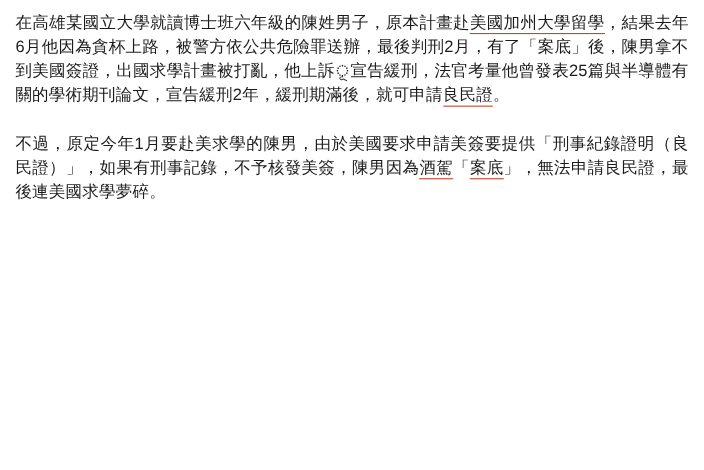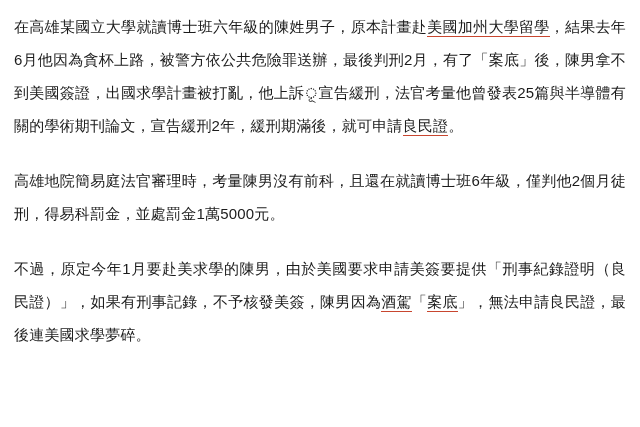--- a/index.html
+++ b/index.html
@@ -13,21 +13,21 @@
     font-family: "Liberation Sans", "DejaVu Sans", sans-serif;
     color: #1a1a1a;
     overflow: hidden;
   }
   .article {
     padding: 10px 14px 0 14px;
     box-sizing: border-box;
   }
   .para {
     font-size: 15px;
-    line-height: 33px;
+    line-height: 22px;
     letter-spacing: 0.2px;
     margin: 0 0 22px 0;
     text-align: justify;
     text-justify: inter-character;
     color: #1b1b1b;
   }
   .para:last-child {
     margin-bottom: 16px;
   }
   .link {
@@ -39,15 +39,14 @@
   }
   .kw {
     color: #1b1b1b;
   }
 </style>
 </head>
 <body>
 
 <div class="article">
   <p class="para" id="p1"><span class="kw">在高雄某國立大學就讀博士班六年級的陳姓男子，原本計畫赴</span><a class="link">美國加州大學留學</a><span class="kw">，結果去年6月他因為貪杯上路，被警方依公共危險罪送辦，最後判刑2月，有了「案底」後，陳男拿不到美國簽證，出國求學計畫被打亂，他上訴ূ宣告緩刑，法官考量他曾發表25篇與半導體有關的學術期刊論文，宣告緩刑2年，緩刑期滿後，就可申請</span><a class="link">良民證</a><span class="kw">。</span></p>
-  <p class="para" id="p3"><span class="kw">高雄地院簡易庭法官審理時，考量陳男沒有前科，且還在就讀博士班6年級，僅判他2個月徒刑，得易科罰金，並處罰金1萬5000元。</span></p>
   <p class="para" id="p4"><span class="kw">不過，原定今年1月要赴美求學的陳男，由於美國要求申請美簽要提供「刑事紀錄證明（良民證）」，如果有刑事記錄，不予核發美簽，陳男因為</span><a class="link">酒駕</a><span class="kw">「</span><a class="link">案底</a><span class="kw">」，無法申請良民證，最後連美國求學夢碎。</span></p>
 </div>
 
 </body></html>

